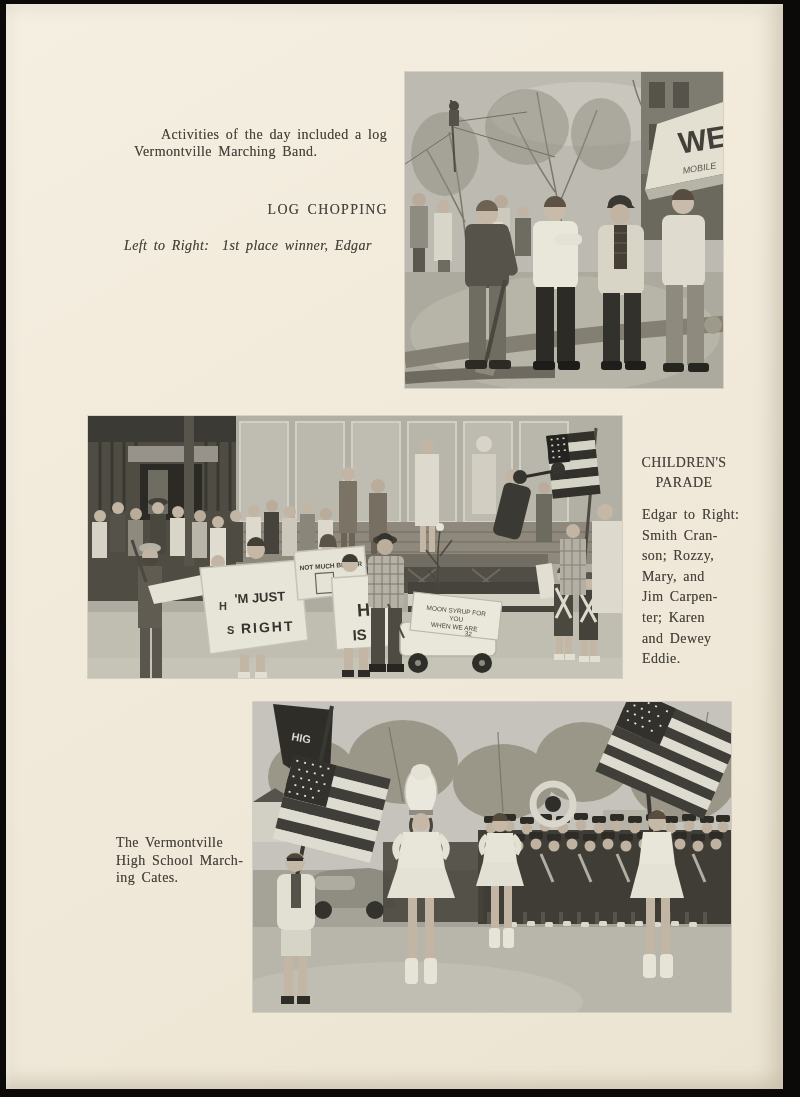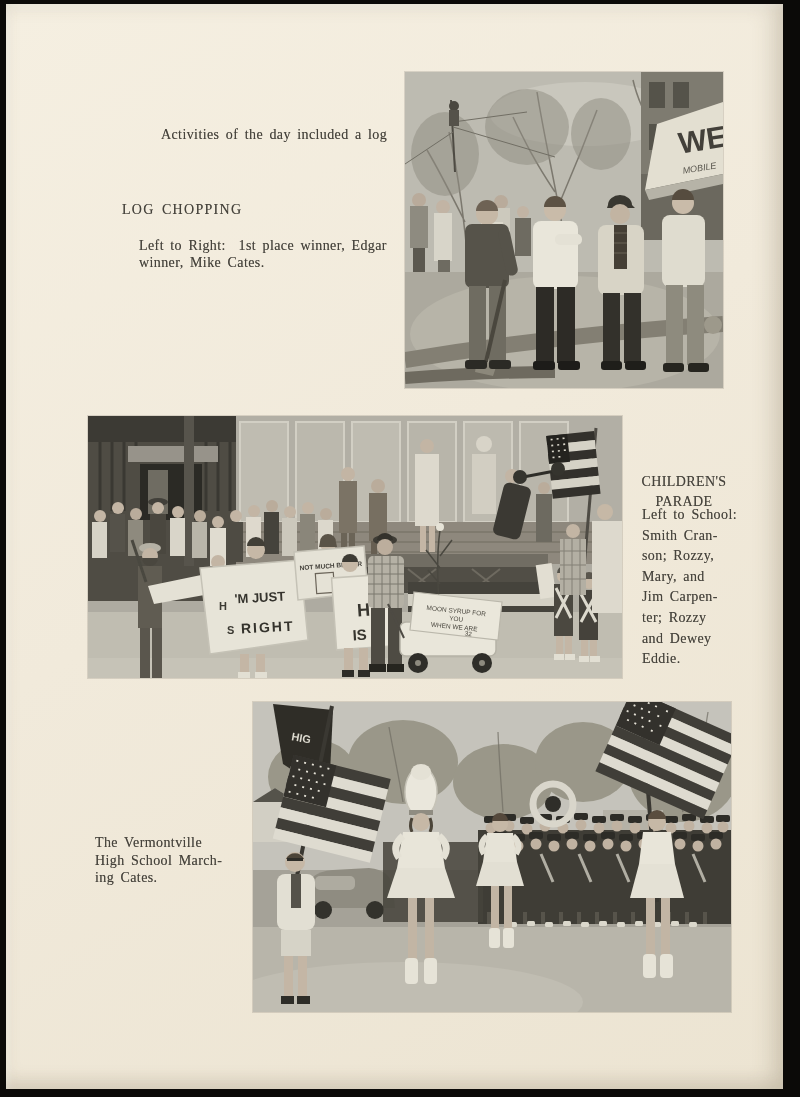--- a/index.html
+++ b/index.html
@@ -7,46 +7,46 @@
          font-family:"Liberation Serif","DejaVu Serif",serif;}
   .page{position:absolute;left:6px;top:4px;width:777px;height:1085px;
         background:linear-gradient(150deg,#f5efe1 0%,#f1eadb 45%,#ece4d2 100%);
         box-shadow:inset -12px 0 20px rgba(95,82,55,.16), inset 0 -10px 16px rgba(95,82,55,.10),
                    inset 3px 3px 6px rgba(255,255,250,.5);}
   .block{position:absolute;color:#46433c;font-size:14px;letter-spacing:.4px;word-spacing:2.5px;
          line-height:17px;text-shadow:0 0 .5px rgba(70,67,60,.55);}
   .block div{white-space:pre;}
   #intro{left:122px;top:126px;margin-left:12px;}
   #intro .l0{padding-left:27px;}
-  #log-head{left:122px;top:201px;width:266px;text-align:left;letter-spacing:1.3px;}
-  #log-cap{left:139px;top:237px;}
-  #cp-head{left:628px;top:453px;width:112px;text-align:center;line-height:20px;margin-top:19px;}
+  #log-head{left:122px;top:201px;width:266px;text-align:right;letter-spacing:1.3px;}
+  #log-cap{left:124px;top:237px;font-style:italic;}
+  #cp-head{left:628px;top:453px;width:112px;text-align:center;line-height:20px;}
   #cp-cap{left:642px;top:505px;line-height:20.6px;}
-  #band-cap{left:95px;top:834px;line-height:17.6px;}
+  #band-cap{left:116px;top:834px;line-height:17.6px;}
   figure.photo{position:absolute;margin:0;overflow:hidden;background:#b9b6ac;
                box-shadow:0 0 0 1px rgba(60,55,45,.15);}
   figure.photo svg{display:block;width:100%;height:100%;}
   #ph1{left:405px;top:72px;width:318px;height:316px;}
   #ph2{left:88px;top:416px;width:534px;height:262px;}
   #ph3{left:253px;top:702px;width:478px;height:310px;}
 </style>
 </head>
 <body>
 
 <div class="frame">
   <div class="page"></div>
 
   <div class="block" id="intro">
     <div class="l0">Activities of the day included a log</div>
+    <div>Vermontville Marching Band.</div>
   </div>
 
   <div class="block" id="log-head">LOG CHOPPING</div>
   <div class="block" id="log-cap">
     <div>Left to Right:  1st place winner, Edgar</div>
-    <div>winner, Mike Cates.</div>
   </div>
 
   <figure class="photo" id="ph1">
     <svg viewBox="0 0 318 316" preserveAspectRatio="none">
       <rect width="318" height="316" fill="#c2c0b6"></rect>
       <rect width="318" height="205" fill="#bdbbb1"></rect>
       <ellipse cx="180" cy="42" rx="95" ry="32" fill="#c9c7bd"></ellipse>
       <g stroke="#6b685e" stroke-width="1.5" fill="none" opacity=".8">
         <path d="M160,170 C150,110 140,70 132,20 M150,120 C130,90 120,70 108,45 M155,130 C170,95 180,70 192,38 M62,180 C57,130 52,95 44,60 M60,150 C45,120 35,100 22,78 M250,62 C240,42 232,26 228,8"></path>
       </g>
@@ -340,26 +340,26 @@
           <rect x="504" y="105" width="30" height="92" fill="#ddd9cd"></rect>
       </g>
     </svg>
   </figure>
 
   <div class="block" id="cp-head">
     <div>CHILDREN'S</div>
     <div>PARADE</div>
   </div>
   <div class="block" id="cp-cap">
-    <div>Left to School:</div>
+    <div>Edgar to Right:</div>
     <div>Smith Cran-</div>
     <div>son; Rozzy,</div>
     <div>Mary, and</div>
     <div>Jim Carpen-</div>
-    <div>ter; Rozzy</div>
+    <div>ter; Karen</div>
     <div>and Dewey</div>
     <div>Eddie.</div>
   </div>
 
   <figure class="photo" id="ph3">
     <svg viewBox="0 0 478 310" preserveAspectRatio="none">
       <defs>
         <g id="p3head">
             <rect x="-7" y="-12" width="14" height="7" rx="2" fill="#2d2c27"></rect>
             <circle r="5.5" fill="#c0b2a1"></circle>

